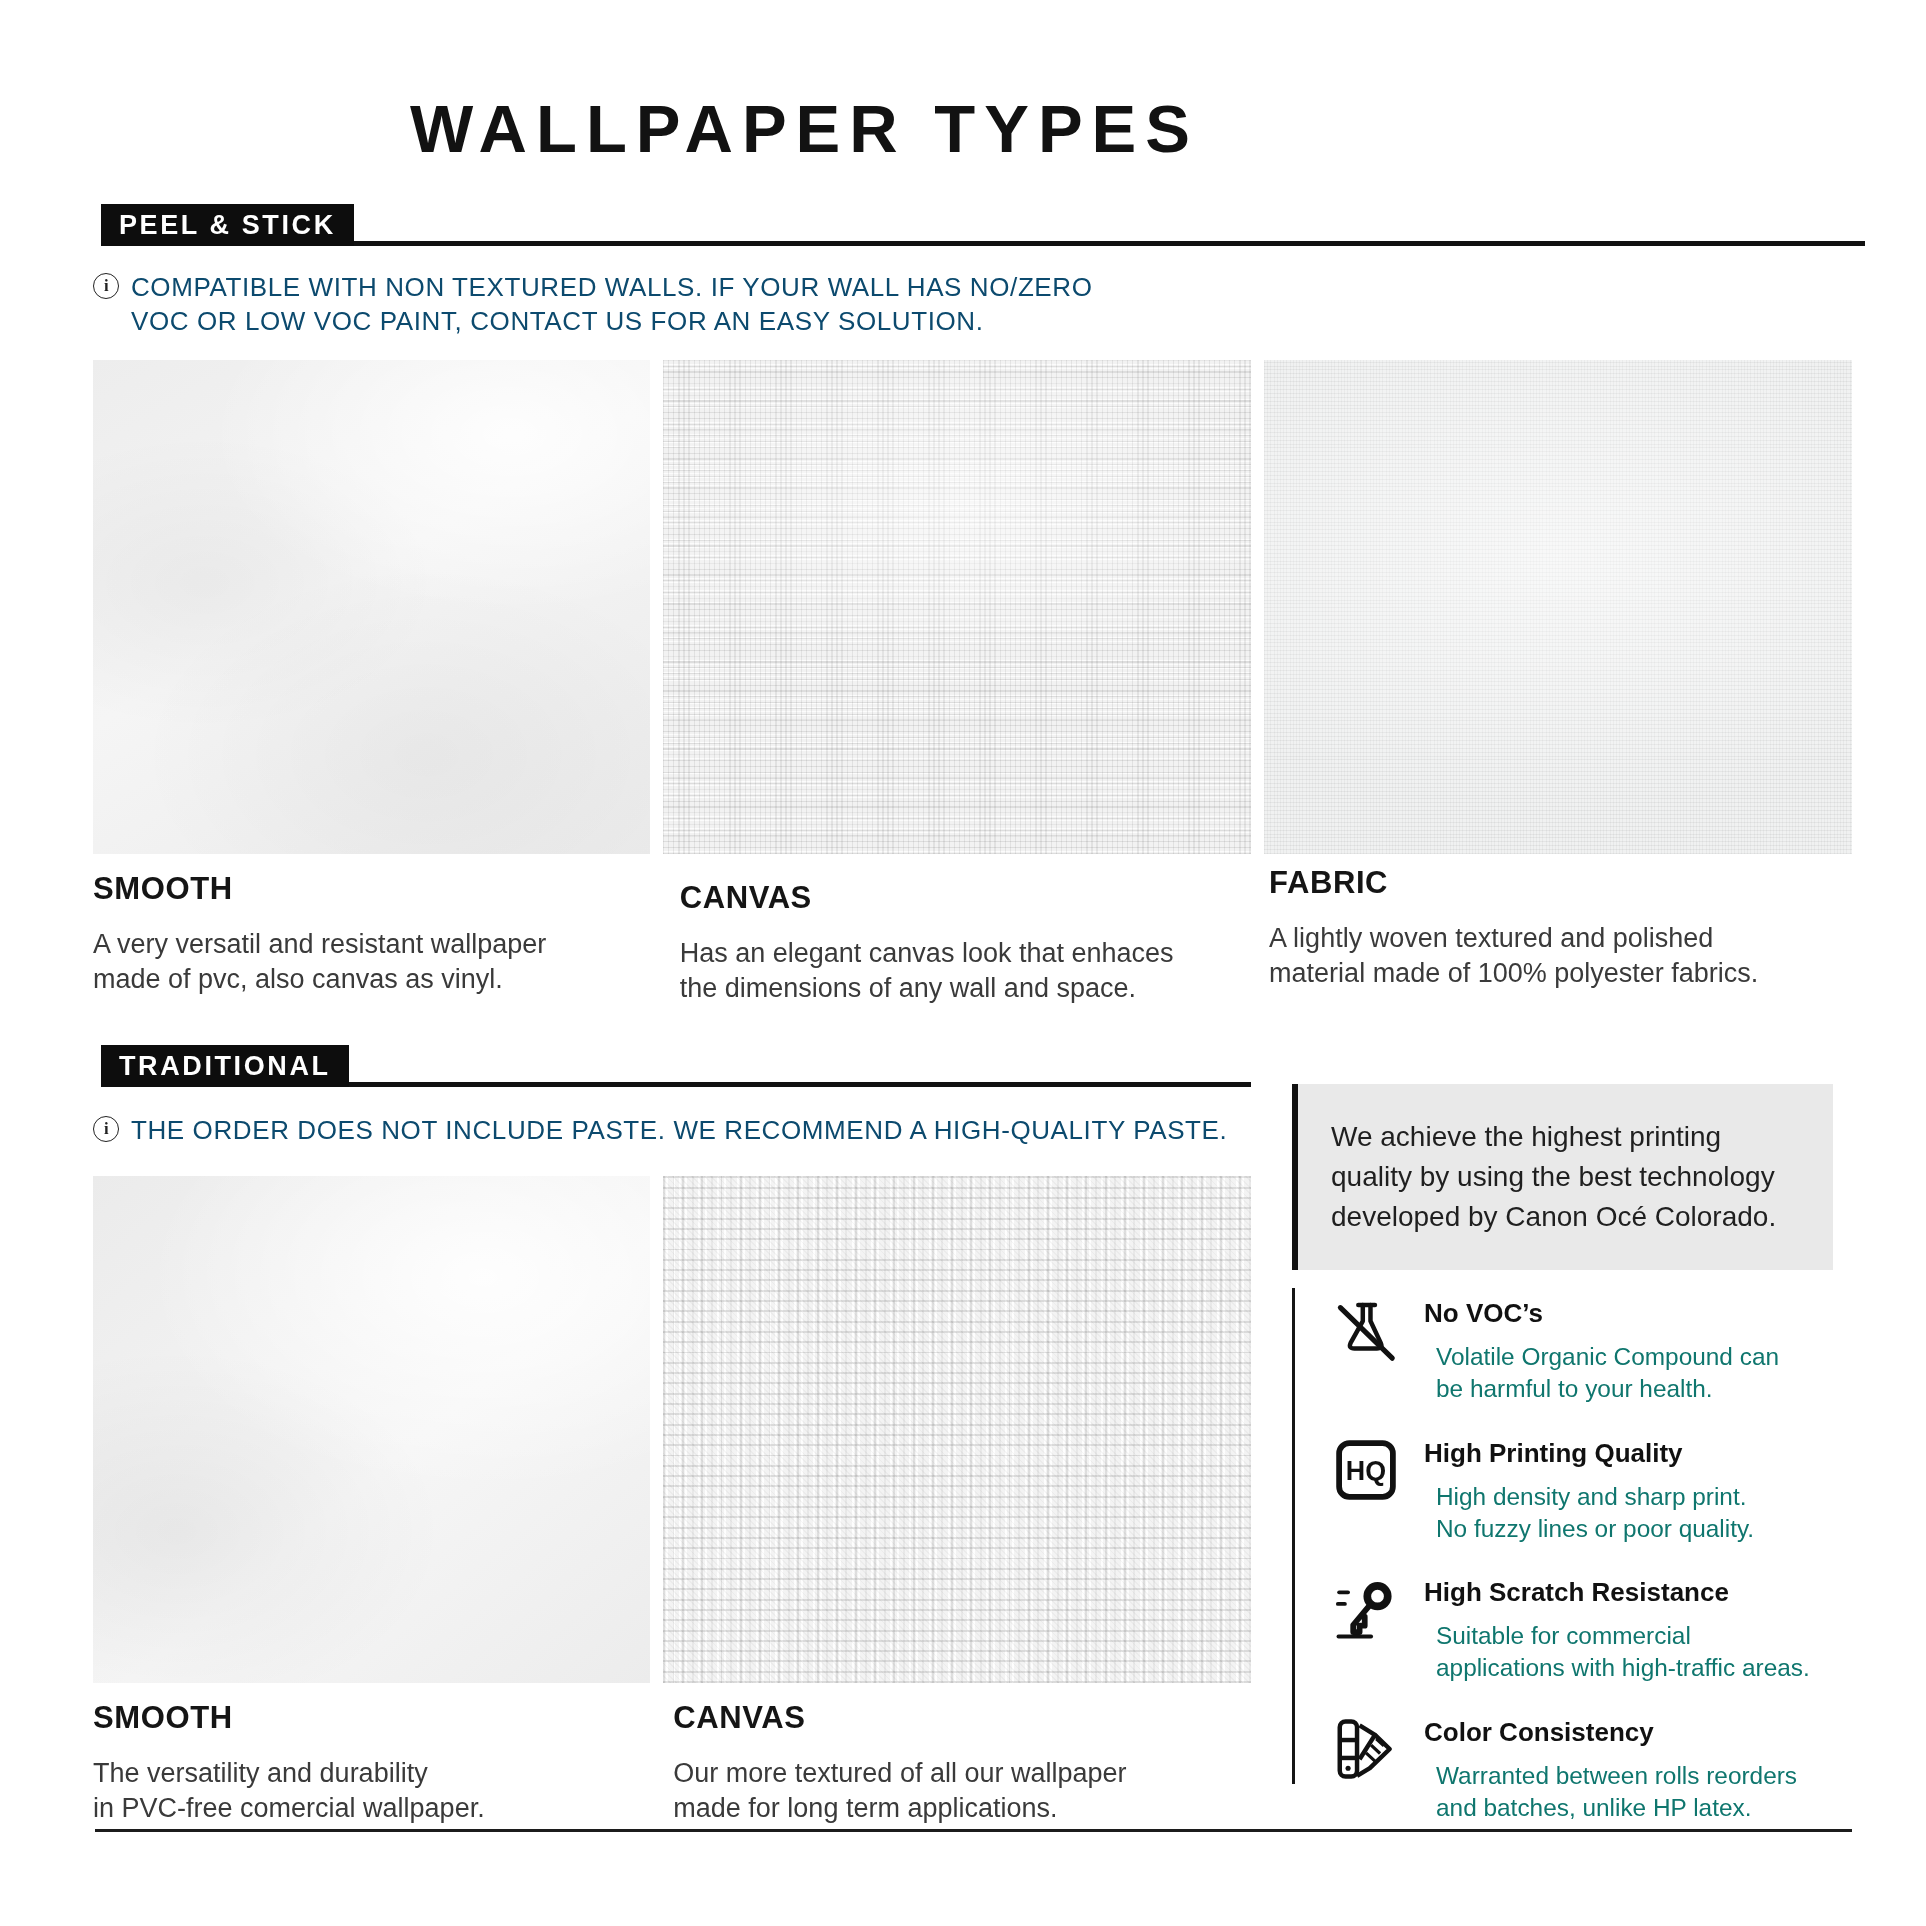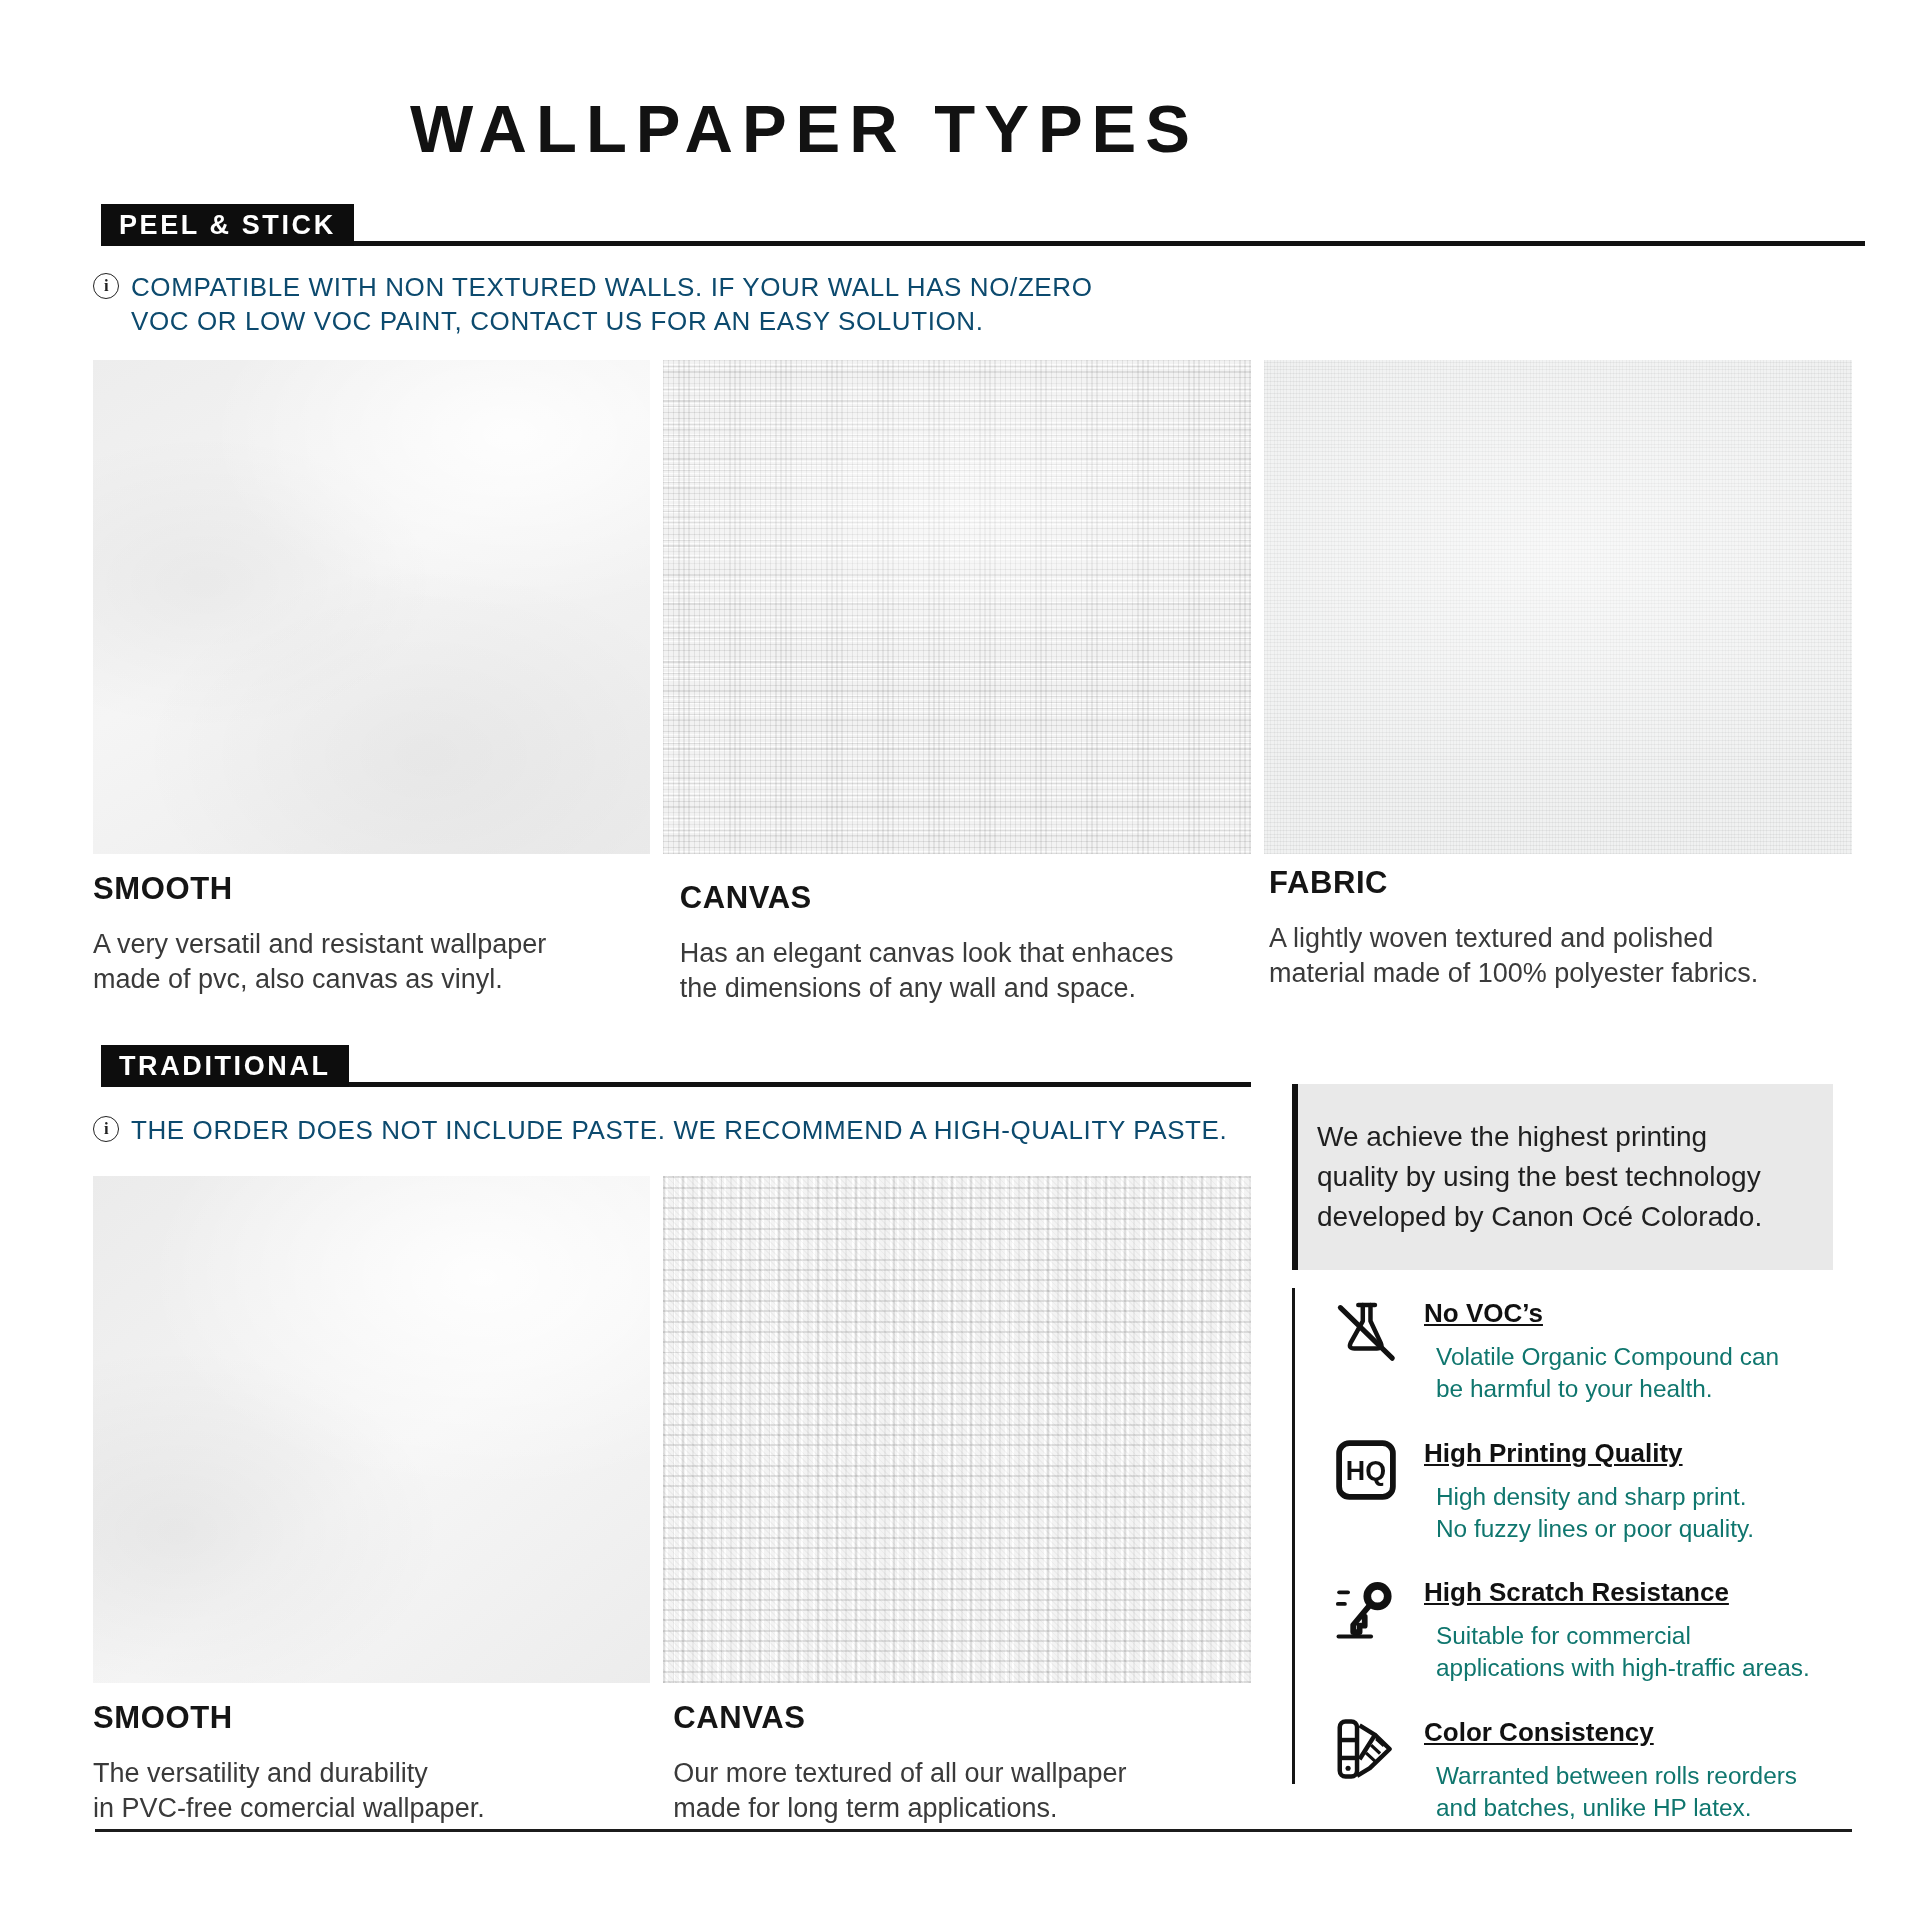--- a/index.html
+++ b/index.html
@@ -101,31 +101,31 @@
       repeating-linear-gradient(90deg, rgba(0,0,0,.085) 0 1.9px, rgba(255,255,255,0) 1.9px 9.6px),
       repeating-linear-gradient(45deg, rgba(0,0,0,.03) 0 1.3px, rgba(255,255,255,0) 1.3px 4.5px),
       repeating-linear-gradient(90deg, rgba(255,255,255,.9) 3.2px 5.1px, rgba(255,255,255,0) 5.1px 9.6px);
   }
   
   .right-col{position:absolute;left:1292px;top:1084px;width:565px;}
   .quality-box{
     box-sizing:border-box;width:541px;
     border-left:6.4px solid #111;
     background:#e9e9e9;
-    padding:33px 26px 33px 19px;
+    padding:33px 26px 33px 33px;
   }
   .quality-box p{
     margin:0;font-size:28px;line-height:40px;color:#1f1f1f;
     white-space:pre-line;
   }
   .features-vline{position:absolute;left:0;top:204px;width:2.6px;height:496px;background:#151515;}
   .feature{position:absolute;left:42px;width:533px;display:flex;gap:26px;}
   .feature-icon{flex:none;width:64px;height:64px;}
   .feature-icon svg{width:64px;height:64px;display:block;}
-  .feature-text h4{margin:0 0 7.7px 0;font-size:26px;font-weight:bold;color:#111;text-decoration:underline;}
+  .feature-text h4{margin:0 0 7.7px 0;font-size:26px;font-weight:bold;color:#111;}
   .feature-text p{margin:12px;font-size:24.4px;line-height:32px;color:#0f766e;white-space:pre-line;}
   .f1{top:214px;} .f2{top:354px;} .f3{top:493px;} .f4{top:633px;}
   
   .sec1-header{position:absolute;left:93px;top:204px;width:1764px;}
   .sec1-info{position:absolute;left:93px;top:270px;width:1091px;}
   
   .bottom-rule{position:absolute;left:95px;top:1829px;width:1757px;height:2.6px;background:#1c1c1c;}
 </style>
 </head>
 <body>

